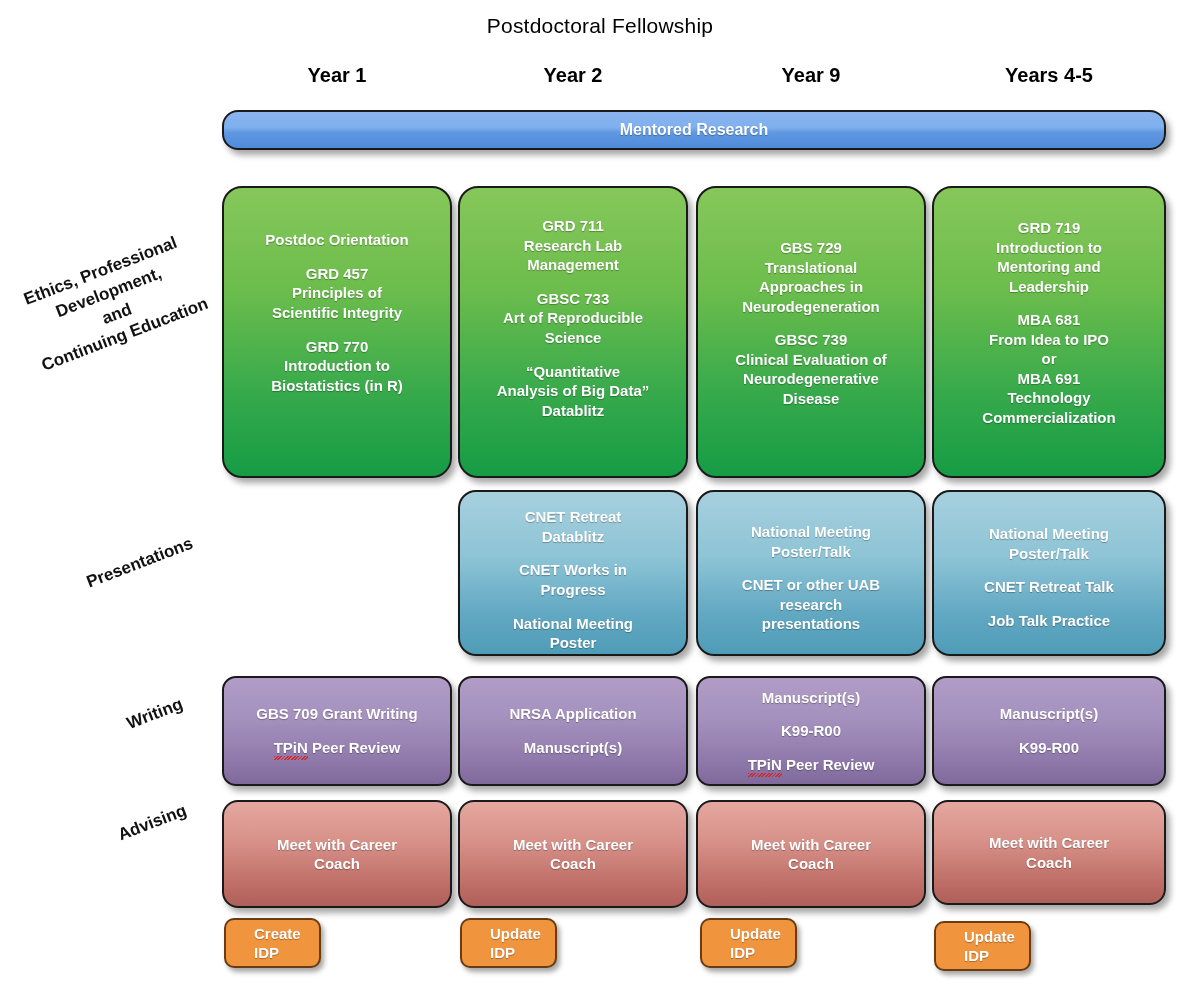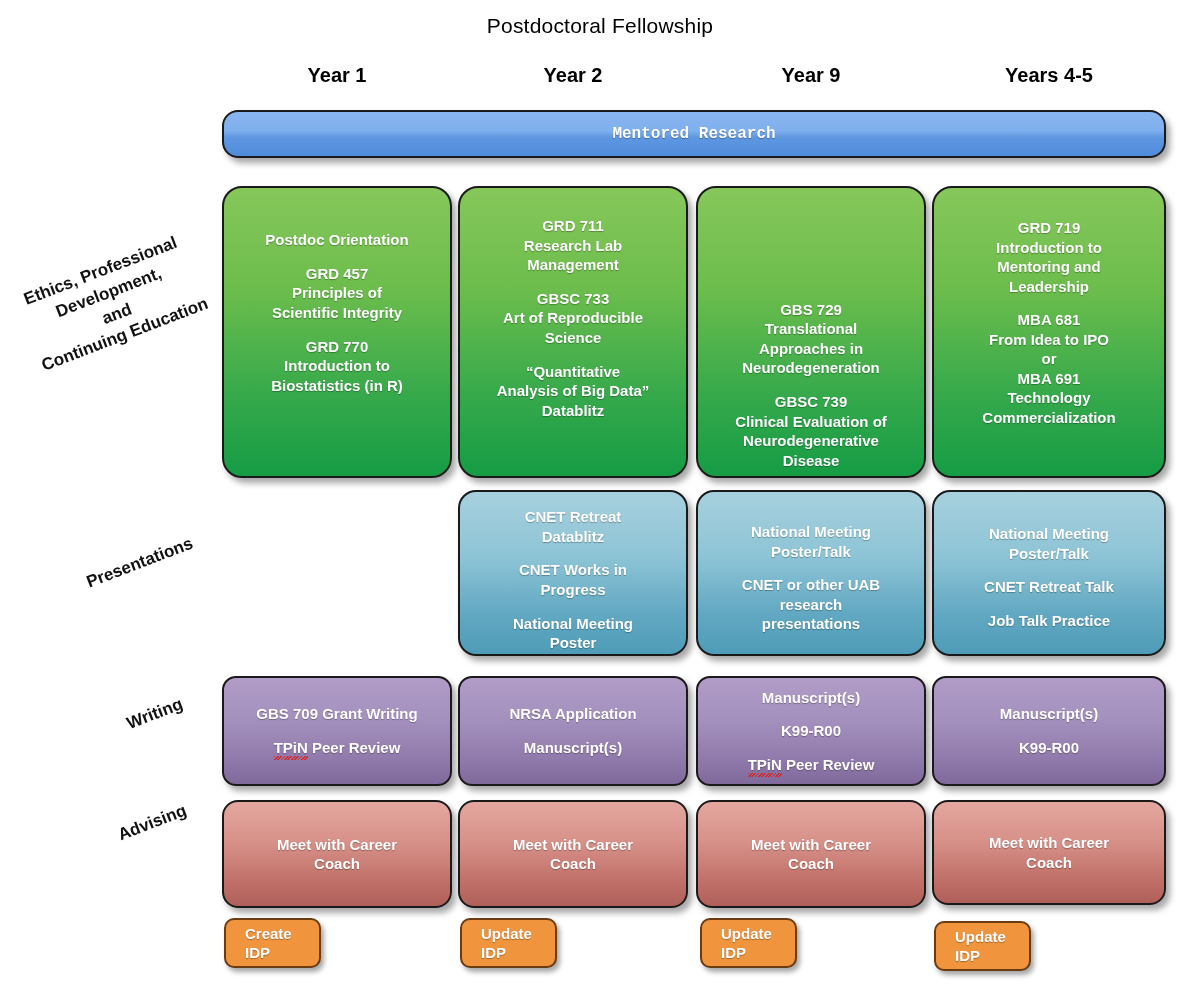--- a/index.html
+++ b/index.html
@@ -97,21 +97,21 @@
   }
 
   
   .orange {
     background: #f0953e;
     border: 2px solid #6b3b12;
     border-radius: 10px;
     font-size: 15px;
     text-align: left;
     justify-content: flex-start;
-    padding-left: 19px;
+    padding-left: 28px;
     box-shadow: 3px 4px 5px rgba(0,0,0,0.35);
   }
   .orange .inner { text-align: left; }
 
   
   .squiggle {
     position: relative;
     display: inline-block;
   }
   .squiggle::after {
@@ -143,21 +143,21 @@
 
 <div id="root">
 
   <div class="page-title">Postdoctoral Fellowship</div>
 
   <div class="year-head" style="left:222px; width:230px;">Year 1</div>
   <div class="year-head" style="left:458px; width:230px;">Year 2</div>
   <div class="year-head" style="left:696px; width:230px;">Year 9</div>
   <div class="year-head" style="left:932px; width:234px;">Years 4-5</div>
 
-  <div class="box banner" style="left:222px; top:110px; width:944px; height:48px;font-family:Liberation Mono, monospace;">
+  <div class="box banner" style="left:222px; top:110px; width:944px; height:40px;">
     <span class="inner">Mentored Research</span>
   </div>
 
   <div class="side-label" style="left:-12px; top:258px; width:250px; font-size:17px; transform: rotate(-21deg);">Ethics, Professional
 Development,
 and
 Continuing Education</div>
 
   <div class="side-label" style="left:55px; top:552px; width:170px; font-size:17px; transform: rotate(-21deg);">Presentations</div>
 
@@ -186,21 +186,21 @@
         <span class="gap"></span>
         <span class="line">GBSC 733</span>
         <span class="line">Art of Reproducible</span>
         <span class="line">Science</span>
         <span class="gap"></span>
         <span class="line">“Quantitative</span>
         <span class="line">Analysis of Big Data”</span>
         <span class="line">Datablitz</span>
       </span>
   </div>
-  <div class="box green g-pad-c" style="left:696px; top:186px; width:230px; height:292px;align-items:flex-end;">
+  <div class="box green g-pad-c" style="left:696px; top:186px; width:230px; height:292px;">
     <span class="inner">
         <span class="line">GBS 729</span>
         <span class="line">Translational</span>
         <span class="line">Approaches in</span>
         <span class="line">Neurodegeneration</span>
         <span class="gap"></span>
         <span class="line">GBSC 739</span>
         <span class="line">Clinical Evaluation of</span>
         <span class="line">Neurodegenerative</span>
         <span class="line">Disease</span>

